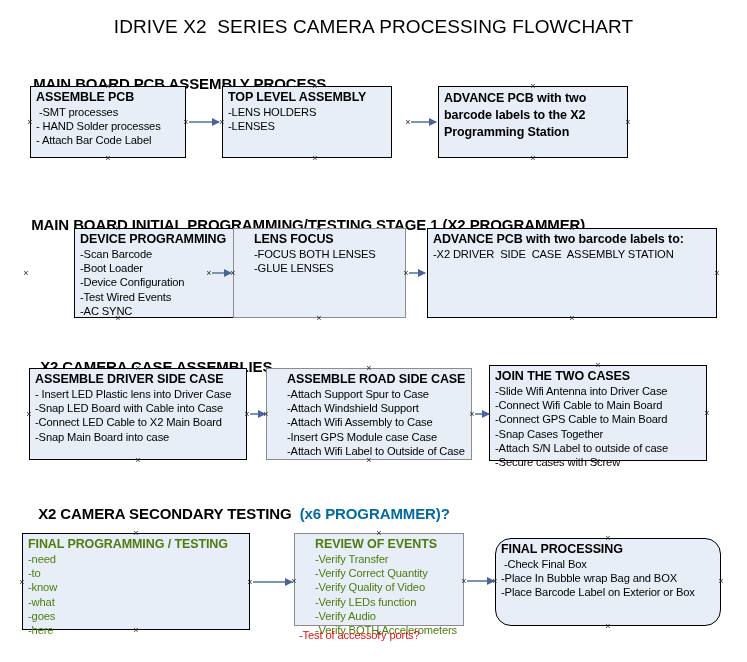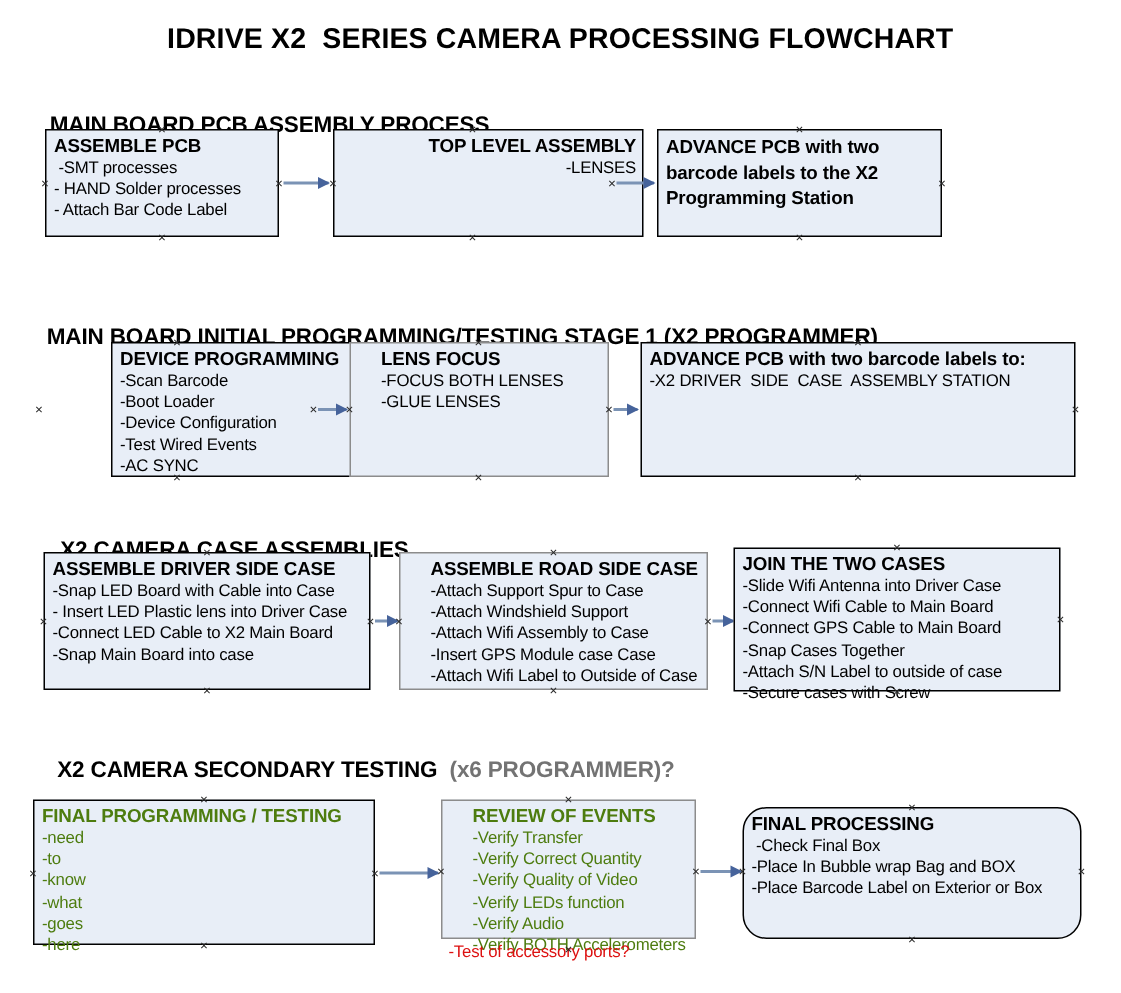--- a/index.html
+++ b/index.html
@@ -18,35 +18,35 @@
   }
 
   
   #doc-title {
     position: absolute;
     left: 0;
     top: 16px;
     width: 747px;
     text-align: center;
     font-size: 19px;
-    font-weight: bold;
+    font-weight: normal;
     letter-spacing: 0.1px;
     white-space: pre;
   }
 
   
   .section-heading {
     position: absolute;
     font-size: 15px;
     font-weight: bold;
     white-space: pre;
     letter-spacing: -0.1px;
   }
   .section-heading .accent {
-    color: #737373;
+    color: #0369a1;
   }
 
   
   .node {
     position: absolute;
     box-sizing: border-box;
     background: #e8eef7;
     border: 1.4px solid #000000;
     padding: 3px 4px 0 5px;
     overflow: visible;
@@ -136,22 +136,23 @@
   <div class="node-line">- HAND Solder processes</div>
   <div class="node-line">- Attach Bar Code Label</div>
 </div>
 <span class="cpt" style="left:108px; top:86px;"></span>
 <span class="cpt" style="left:108px; top:158px;"></span>
 <span class="cpt" style="left:30px; top:122px;"></span>
 <span class="cpt" style="left:186px; top:122px;"></span>
 
 <div class="arrow" style="left:189px; top:121px; width:30px;"></div>
 
-<div class="node" style="left:222px; top:86px; width:207px; height:72px;text-align:right;">
+<div class="node" style="left:222px; top:86px; width:170px; height:72px;">
   <div class="node-title">TOP LEVEL ASSEMBLY</div>
+  <div class="node-line">-LENS HOLDERS</div>
   <div class="node-line">-LENSES</div>
 </div>
 <span class="cpt" style="left:315px; top:86px;"></span>
 <span class="cpt" style="left:315px; top:158px;"></span>
 <span class="cpt" style="left:222px; top:122px;"></span>
 <span class="cpt" style="left:408px; top:122px;"></span>
 
 <div class="arrow" style="left:411px; top:121px; width:25px;"></div>
 
 <div class="node wrap-title" style="left:438px; top:86px; width:190px; height:72px;">
@@ -199,22 +200,22 @@
 <span class="cpt" style="left:572px; top:228px;"></span>
 <span class="cpt" style="left:572px; top:318px;"></span>
 <span class="cpt" style="left:717px; top:273px;"></span>
 
 <div class="section-heading" style="left:32px; top:341px;">
   <span>X2 CAMERA CASE ASSEMBLIES</span><span class="accent"></span>
 </div>
 
 <div class="node" style="left:29px; top:368px; width:218px; height:92px;">
   <div class="node-title">ASSEMBLE DRIVER SIDE CASE</div>
+  <div class="node-line">- Insert LED Plastic lens into Driver Case</div>
   <div class="node-line">-Snap LED Board with Cable into Case</div>
-  <div class="node-line">- Insert LED Plastic lens into Driver Case</div>
   <div class="node-line">-Connect LED Cable to X2 Main Board</div>
   <div class="node-line">-Snap Main Board into case</div>
 </div>
 <span class="cpt" style="left:138px; top:368px;"></span>
 <span class="cpt" style="left:138px; top:460px;"></span>
 <span class="cpt" style="left:29px; top:414px;"></span>
 <span class="cpt" style="left:247px; top:414px;"></span>
 
 <div class="arrow" style="left:250px; top:413px; width:15px;"></div>
 

